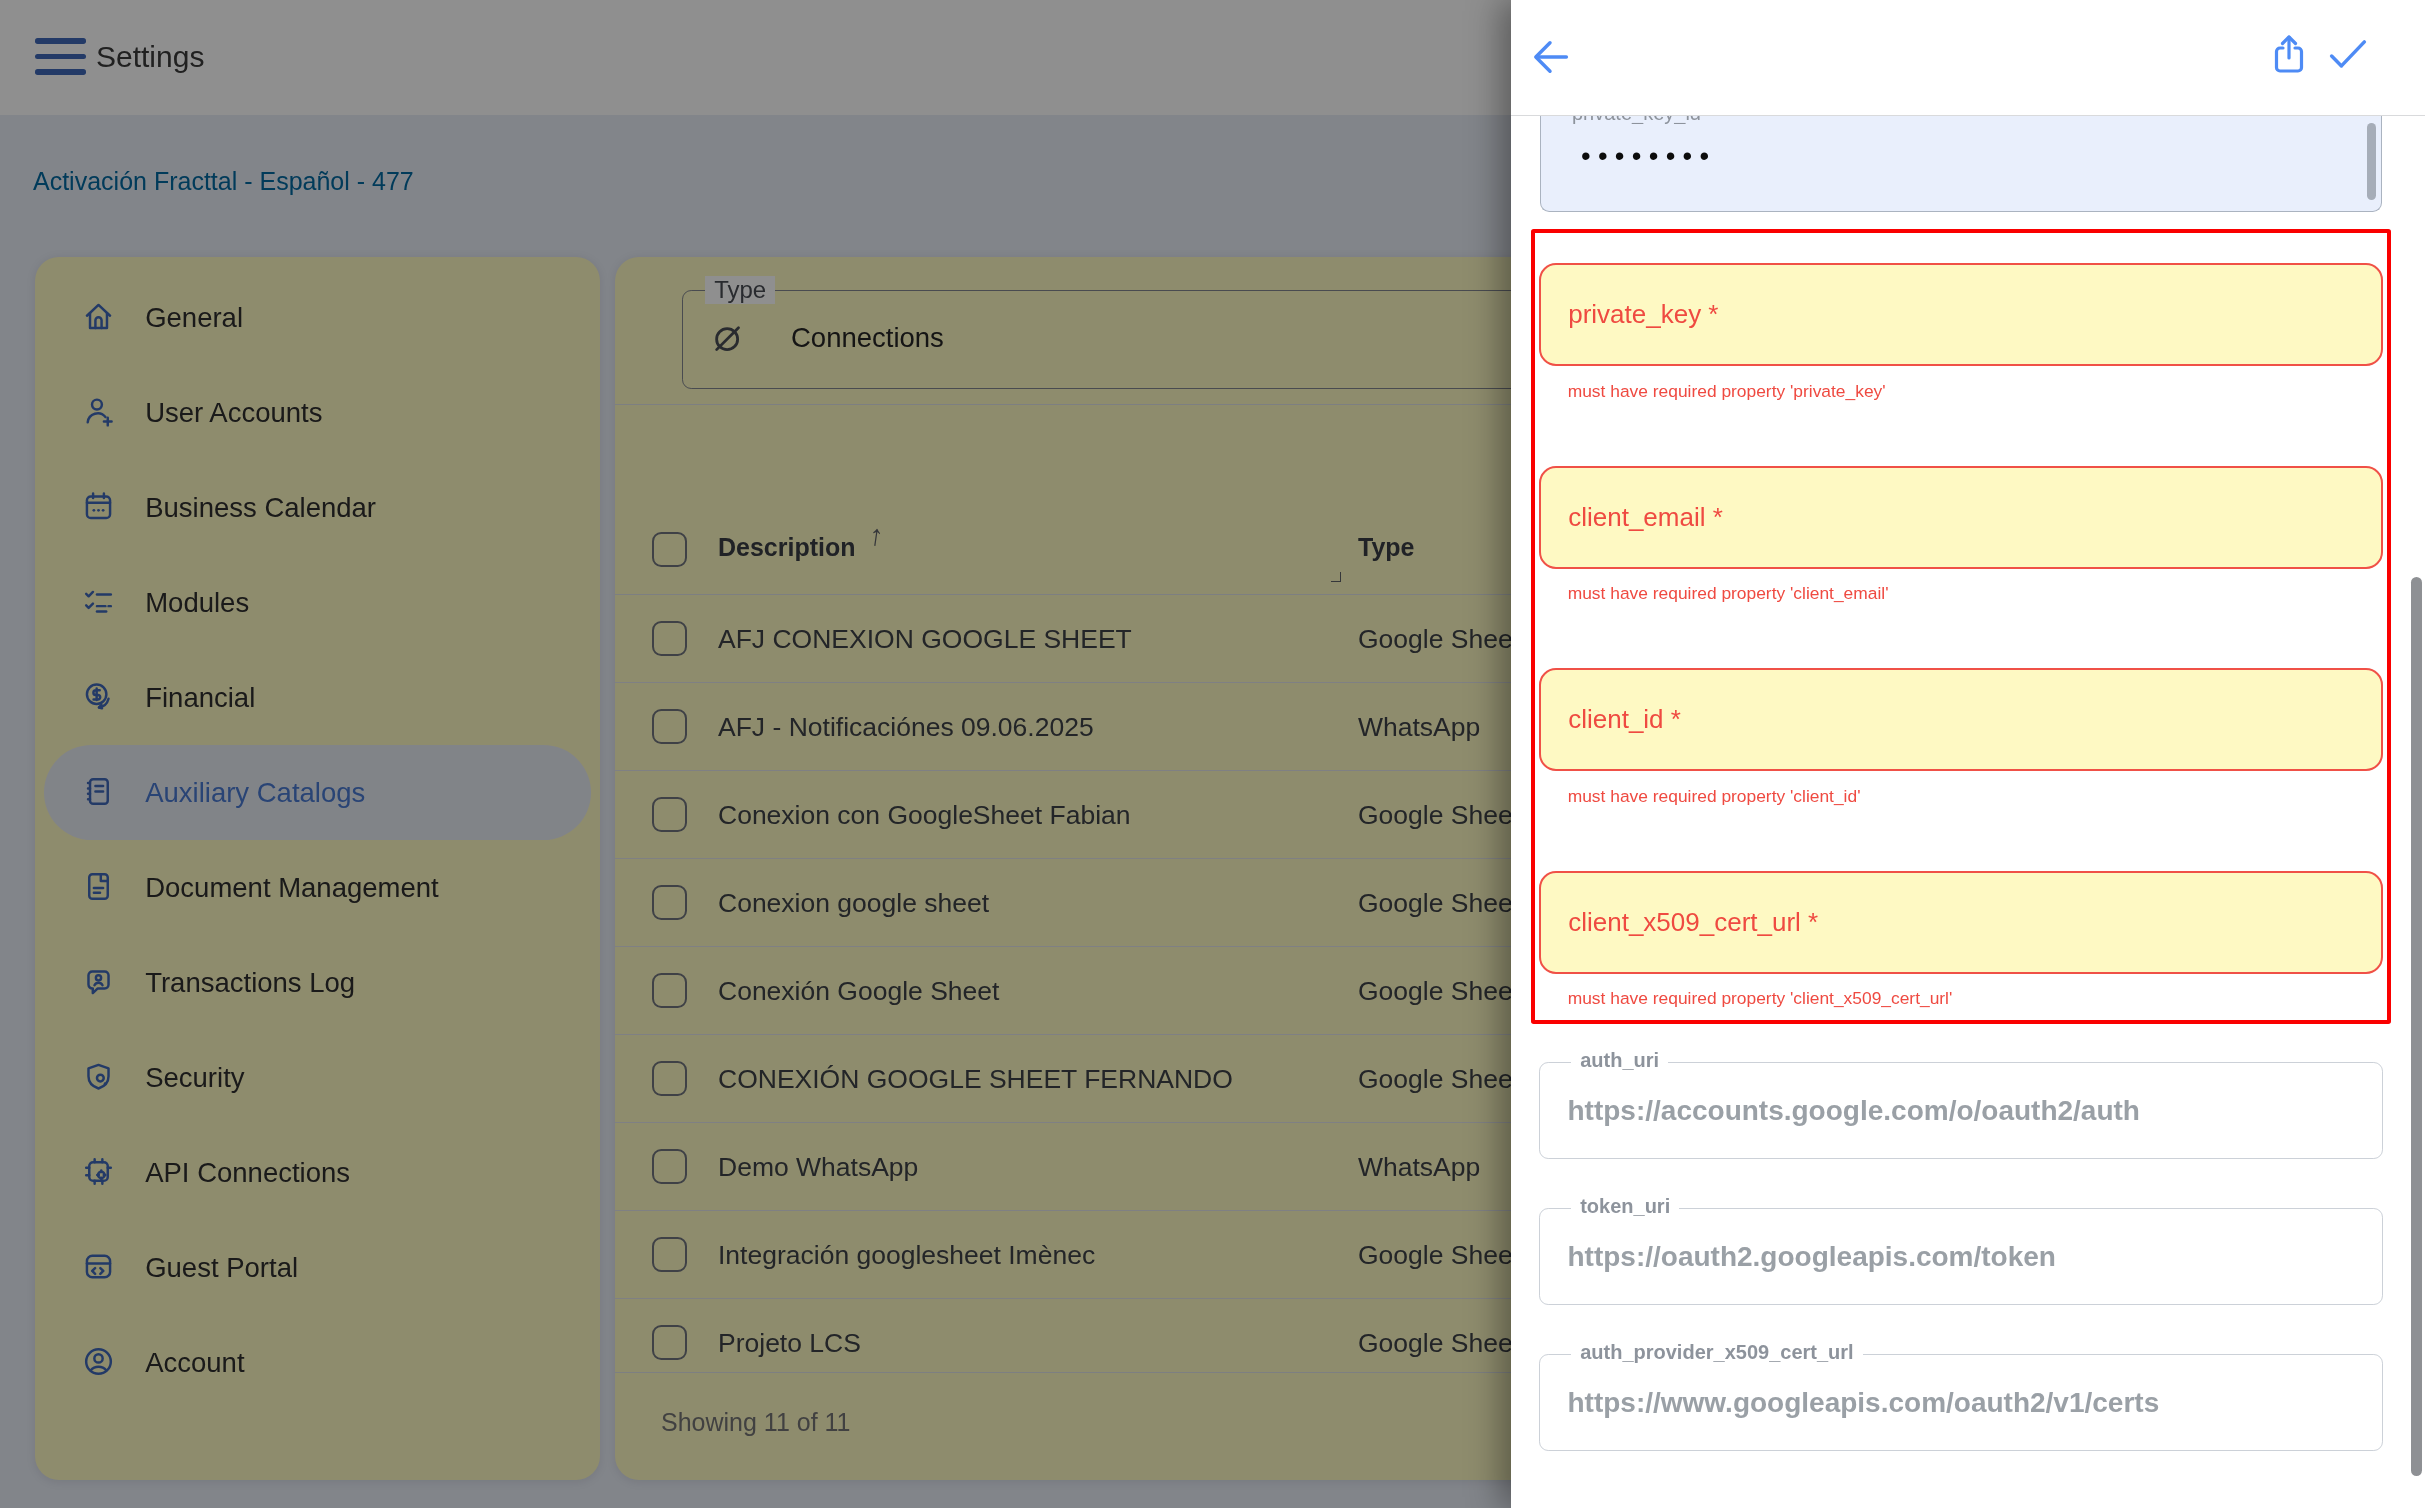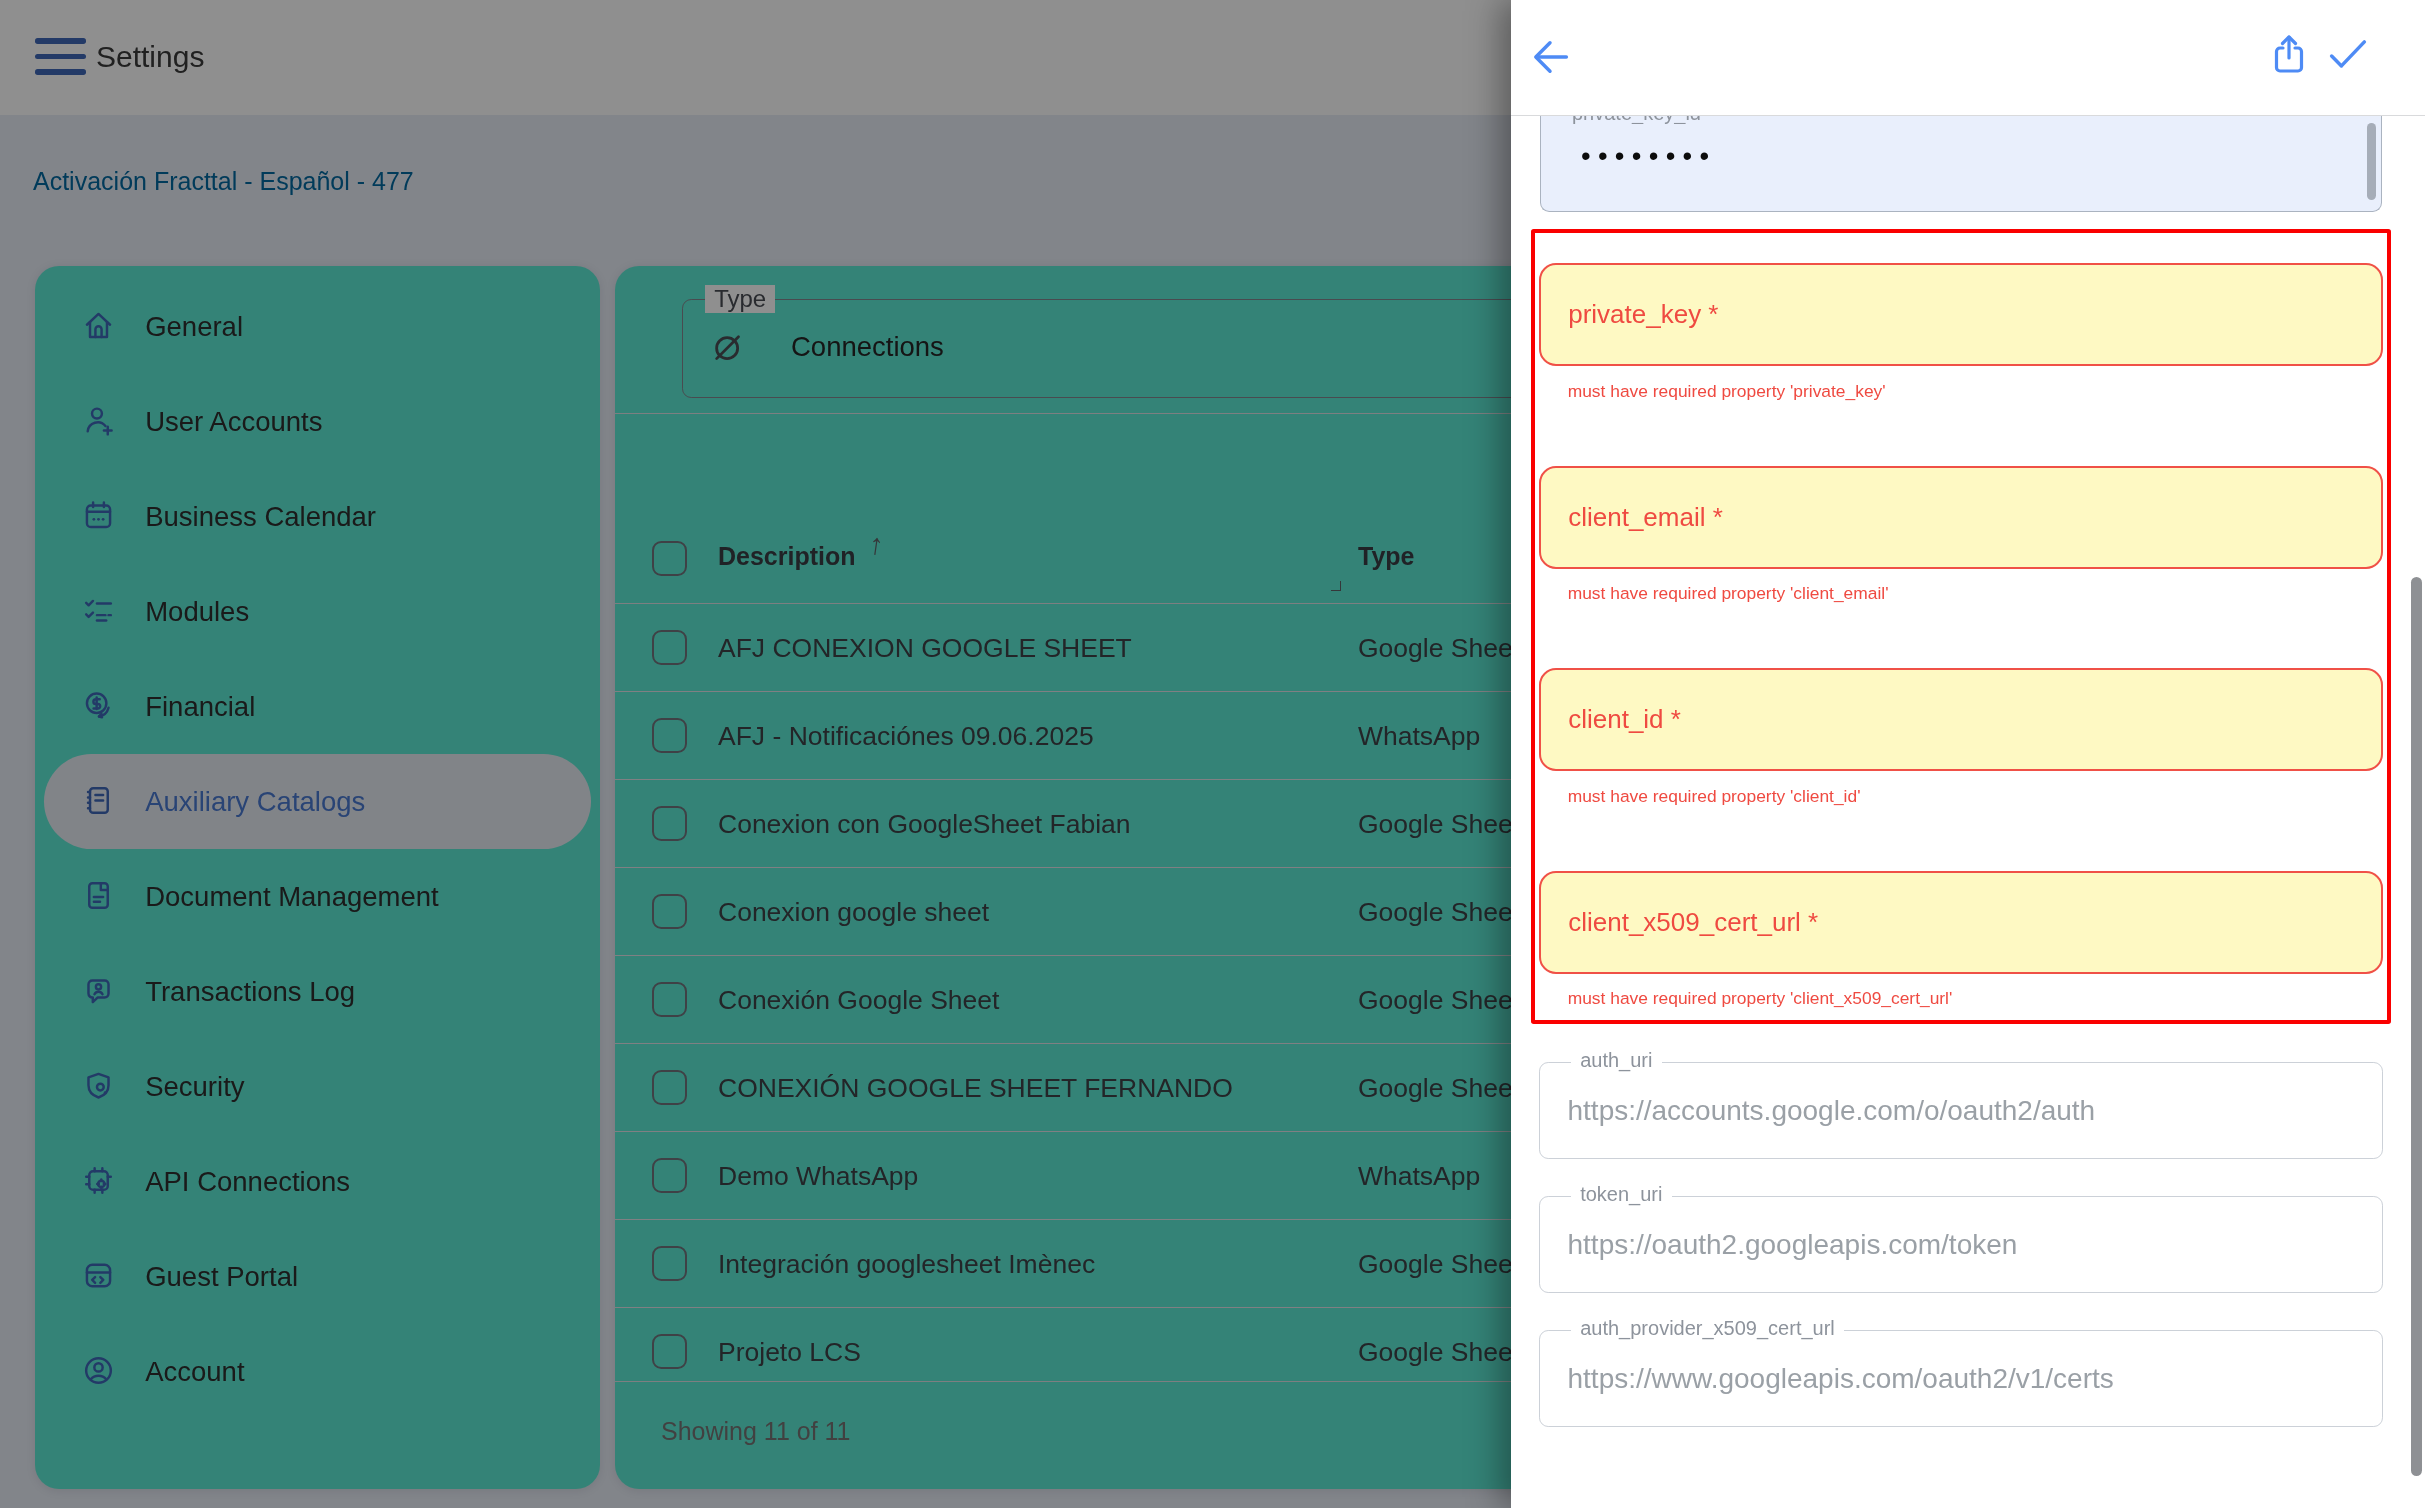--- a/index.html
+++ b/index.html
@@ -9,21 +9,21 @@
 
   
   #topbar { position:absolute; left:0; top:0; width:2426px; height:115px; background:#ffffff; z-index:1; }
   #hamburger { position:absolute; left:35px; top:38px; width:51px; height:38px; cursor:pointer; }
   #hamburger i { position:absolute; left:0; width:51px; height:5.5px; background:#3f68b8; border-radius:2.7px; display:block; }
   #hamburger i:nth-child(1){ top:0; } #hamburger i:nth-child(2){ top:15.6px; } #hamburger i:nth-child(3){ top:31px; }
   #topbar-title { position:absolute; left:96px; top:40px; font-size:30px; color:#3c3c3c; }
 
   #page-subtitle { position:absolute; left:33px; top:167px; font-size:25px; color:#0369a1; z-index:1; }
 
-  .card { position:absolute; top:266px; background:#5eead4; border-radius:24px; box-shadow:0 1.8px 9.2px rgba(27,35,54,.10); z-index:1; }
+  .card { position:absolute; top:257px; background:#fef9c3; border-radius:24px; box-shadow:0 1.8px 9.2px rgba(27,35,54,.10); z-index:1; }
 
   
   #sidebar-card { left:35px; width:565px; height:1223px; padding-top:13px; }
   .side-item { height:95px; margin:0 9.2px; padding-left:36px; display:flex; align-items:center; gap:28px; border-radius:51px; cursor:pointer; }
   .side-item.selected { background:#e7ebf3; }
   .side-item .icn { width:37px; height:37px; color:#3f68b8; flex:0 0 37px; }
   .side-item .lbl { font-size:27.5px; color:#2f2f2f; white-space:nowrap; }
   .side-item.selected .lbl { color:#4a7ad1; }
 
   .icn { fill:none; stroke:currentColor; stroke-width:1.6; stroke-linecap:round; stroke-linejoin:round; }
@@ -70,21 +70,21 @@
   #pw-thumb { position:absolute; right:5.5px; top:7.3px; width:8.2px; height:77px; background:#a6adb8; border-radius:4.6px; }
 
   #error-box { position:absolute; left:20px; top:229px; width:860px; height:795px; border:4.6px solid #fa0000; border-radius:2.7px; padding:30px 3.7px 0 3.7px; }
   .err-group { margin-bottom:64px; }
   .err-group:last-child { margin-bottom:0; }
   .err-field { height:103px; border:2.7px solid #f05147; border-radius:17px; display:flex; align-items:center; padding-left:27.5px; cursor:text; background:#fef9c3; }
   .err-field .flabel { font-size:26px; color:#ef4a41; }
   .err-msg { margin:14.6px 0 0 29px; font-size:17.4px; color:#ef4a41; }
 
   #url-fields { position:absolute; left:28px; top:1062px; width:844px; }
-  .url-field { position:relative; height:97px; margin-bottom:37px; border:1.8px solid #ccd1d8; border-radius:9.2px; display:flex; align-items:center; padding-left:27.5px; cursor:text; background:#fff; }
+  .url-field { position:relative; height:97px; margin-bottom:49px; border:1.8px solid #ccd1d8; border-radius:9.2px; display:flex; align-items:center; padding-left:27.5px; cursor:text; background:#fff;font-weight:bold; }
   .url-field .nlabel { position:absolute; left:31px; top:-13.7px; background:#ffffff; padding:0 9.2px; font-size:20px; color:#8d939c; }
   .url-field .uvalue { font-size:28px; color:#9aa0a6; white-space:nowrap; }
 
   #drawer-scroll-thumb { position:absolute; right:2.7px; top:577px; width:11px; height:899px; background:#8e9094; border-radius:5.5px; cursor:grab; }
 </style>
 </head>
 <body>
 
 <div id="app">
 

